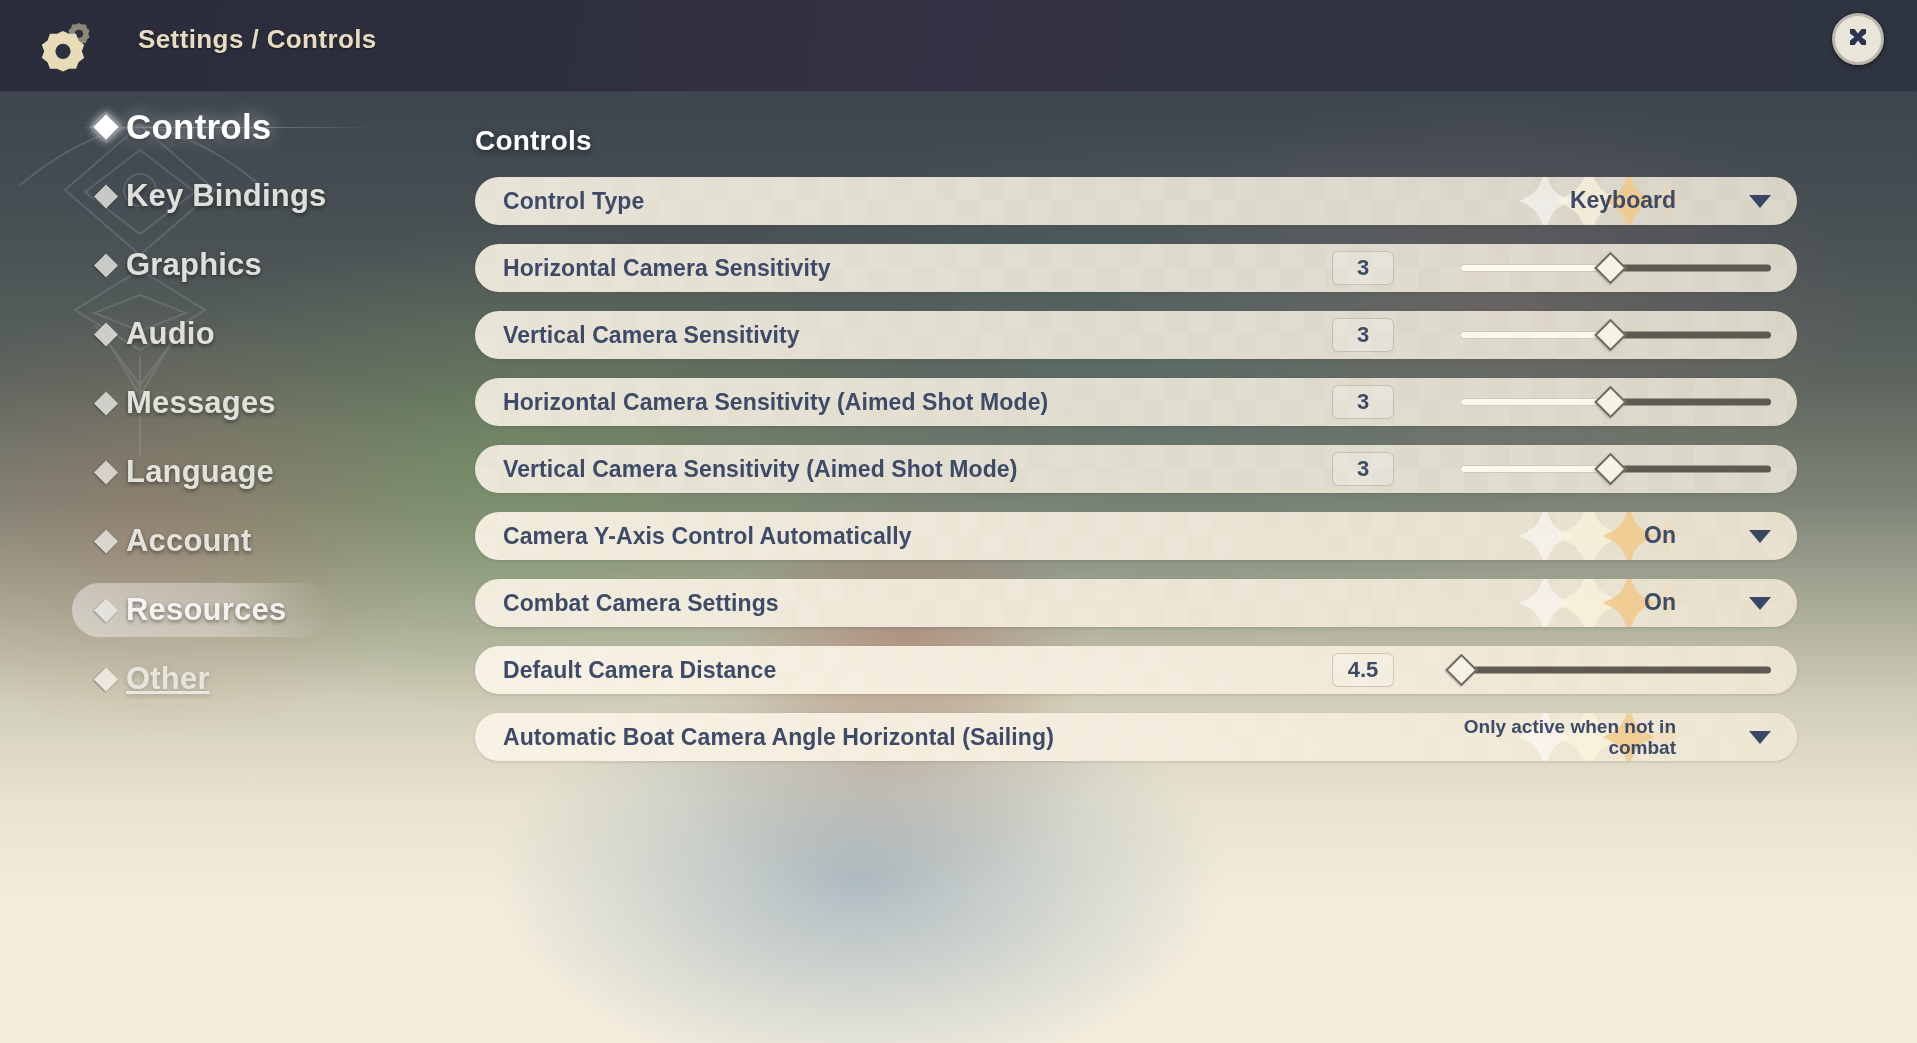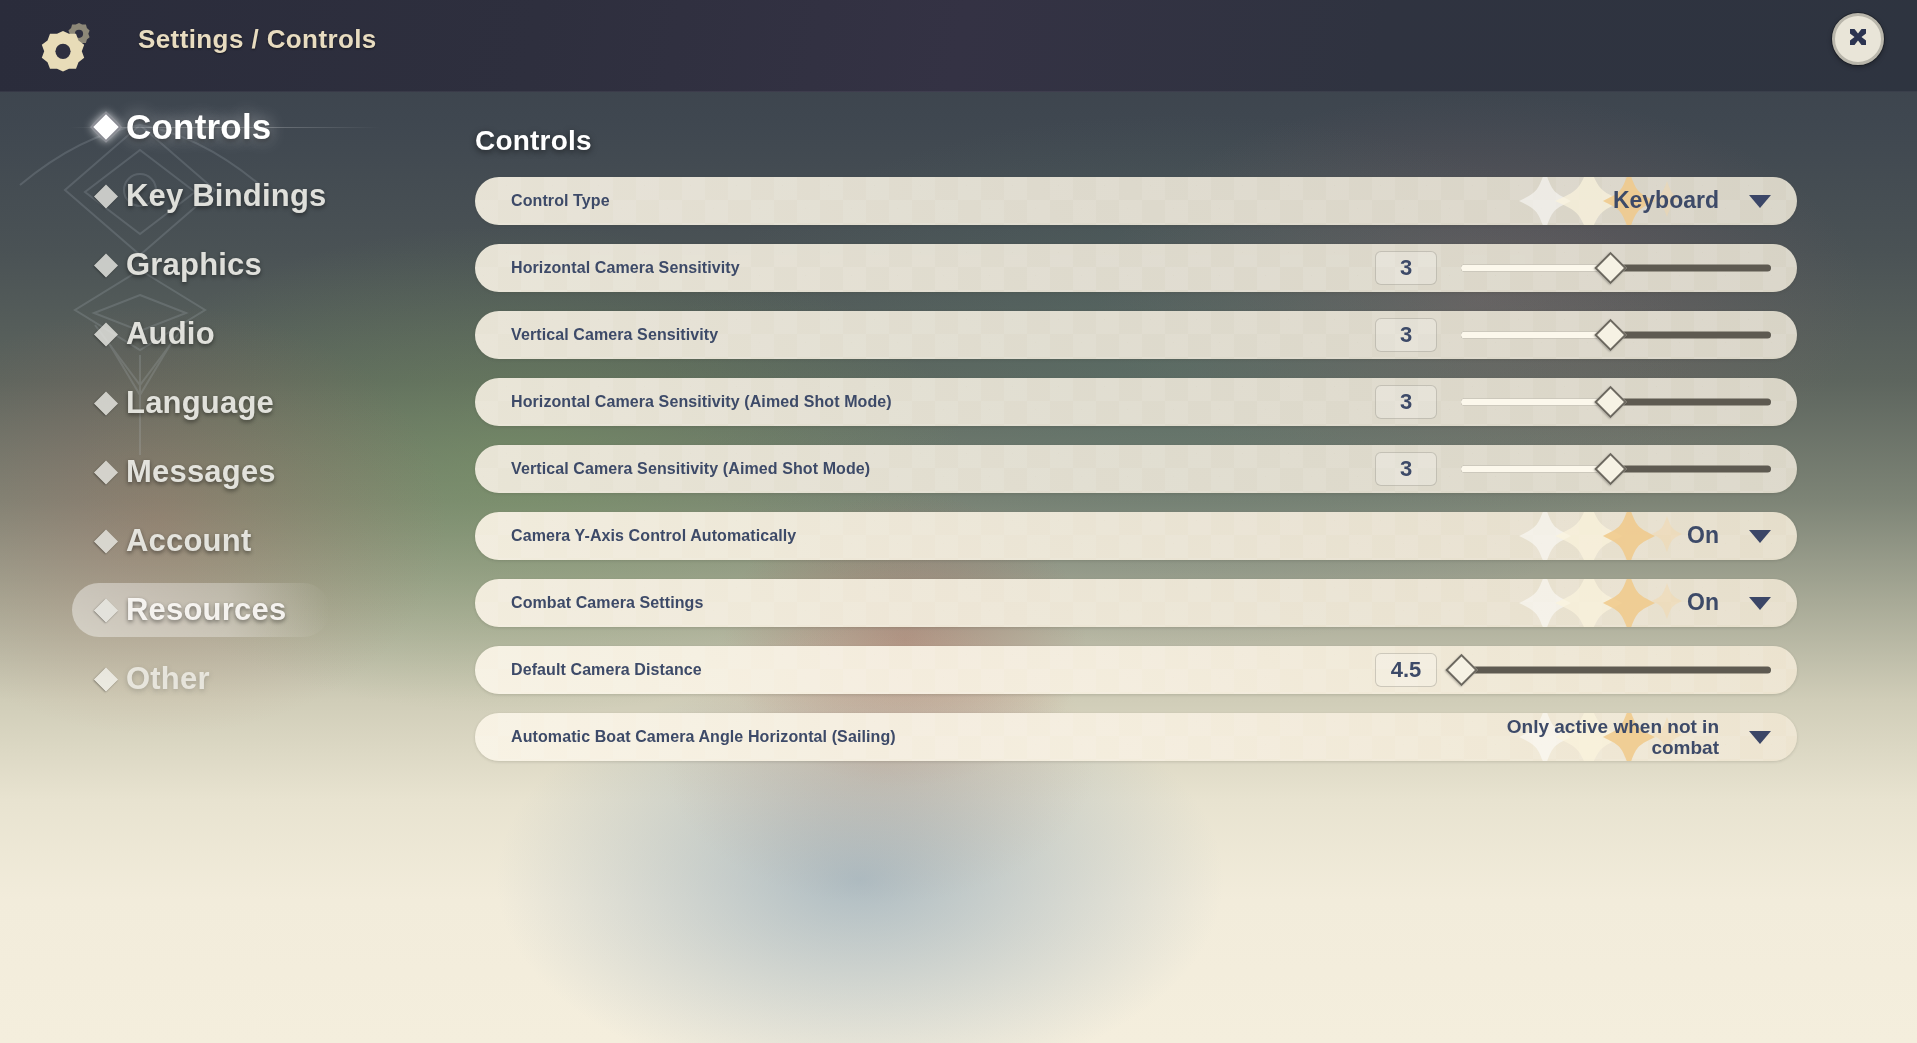--- a/index.html
+++ b/index.html
@@ -112,21 +112,21 @@
   .nav-item.hovered{
     background:linear-gradient(90deg, rgba(255,255,255,.42) 0%, rgba(255,255,255,.30) 60%, rgba(255,255,255,0) 100%);
     border-radius:27px;
     margin-left:72px;
     padding-left:24px;
     width:258px;
   }
   .nav-item.hovered .bullet{ left:34px; }
   .nav-item.hovered .label{ color:rgba(250,248,244,.95); }
   
-  .nav-item.faded .label{ color:rgba(244,242,236,.80); text-shadow:0 2px 5px rgba(120,120,110,.45); }
+  .nav-item.faded .label{ color:rgba(244,242,236,.80); text-shadow:0 2px 5px rgba(120,120,110,.45);text-decoration:underline; }
   .nav-item.faded .bullet{ background:rgba(245,245,240,.75); }
 
   
   #main{
     position:absolute; left:475px; top:125px; width:1322px;
     z-index:4;
   }
   #section-title{
     font-size:28px; font-weight:bold; color:#ffffff;
     text-shadow:0 2px 6px rgba(0,0,0,.55);
@@ -161,30 +161,30 @@
     background-size:46px 46px;
     background-position:0 0, 23px 23px;
     opacity:.30;
   }
   .row .sparkles{
     position:absolute; right:0; top:0; bottom:0; width:430px;
     pointer-events:none;
   }
   .row .rlabel{
     position:relative; z-index:3;
-    margin-left:36px;
-    font-size:16px; font-weight:bold;
+    margin-left:28px;
+    font-size:23px; font-weight:bold;
     color:#3d4a68;
     white-space:nowrap;
     letter-spacing:.1px;
   }
   .row .right{
     position:relative; z-index:3;
     margin-left:auto;
-    display:flex; align-items:center;
+    display:flex; align-items:center;gap:43px;
   }
 
   
   .valbox{
     width:62px; height:34px;
     border:1px solid rgba(120,118,105,.32);
     border-radius:6px;
     background:rgba(255,255,255,.22);
     display:flex; align-items:center; justify-content:center;
     font-size:22px; font-weight:bold; color:#3d4a68;
@@ -301,25 +301,25 @@
     <div class="nav-item">
       <span class="bullet"></span>
       <span class="label">Graphics</span>
     </div>
     <div class="nav-item">
       <span class="bullet"></span>
       <span class="label">Audio</span>
     </div>
     <div class="nav-item">
       <span class="bullet"></span>
+      <span class="label">Messages</span>
+    </div>
+    <div class="nav-item">
+      <span class="bullet"></span>
       <span class="label">Language</span>
-    </div>
-    <div class="nav-item">
-      <span class="bullet"></span>
-      <span class="label">Messages</span>
     </div>
     <div class="nav-item">
       <span class="bullet"></span>
       <span class="label">Account</span>
     </div>
     <div class="nav-item hovered">
       <span class="bullet"></span>
       <span class="label">Resources</span>
     </div>
     <div class="nav-item faded">

